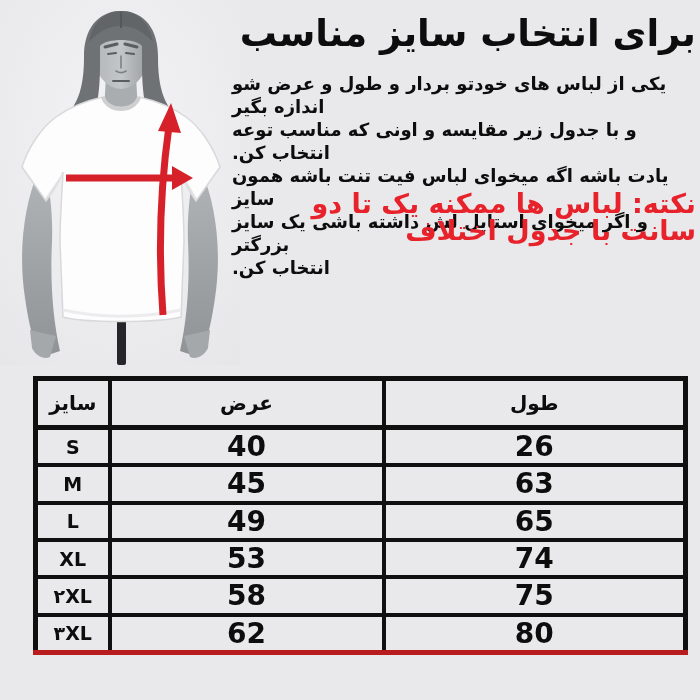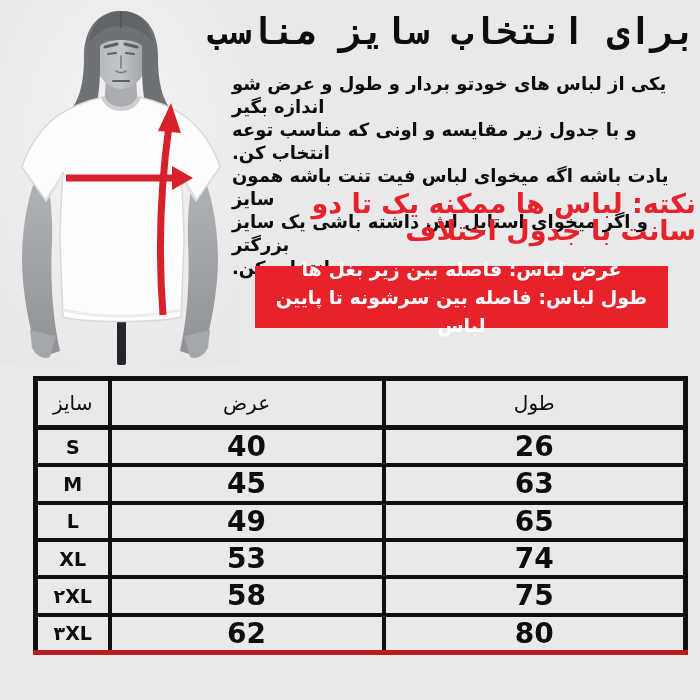--- a/index.html
+++ b/index.html
@@ -11,21 +11,21 @@
     font-family:"DejaVu Sans", sans-serif;
     color:#0d0d0d;
   }
   
   .figure-wrap{position:absolute;left:0;top:0;width:240px;height:365px;}
   
   .title{
     position:absolute;top:10px;right:4px;left:240px;
     direction:rtl;text-align:right;
     font-size:37px;font-weight:bold;line-height:48px;
-    letter-spacing:-1px;white-space:nowrap;font-family:Liberation Mono, monospace;
+    letter-spacing:-1px;white-space:nowrap;
   }
   .intro{
     position:absolute;top:72px;right:4px;left:232px;
     direction:rtl;text-align:left;
     font-size:18px;font-weight:bold;line-height:23px;
   }
   .note{
     position:absolute;top:190px;right:4px;left:232px;
     direction:rtl;
     font-size:27px;font-weight:bold;line-height:27px;
@@ -46,21 +46,21 @@
     border-collapse:collapse;table-layout:fixed;
     background:#e9e9eb;
   }
   .size-table th,.size-table td{
     border:4px solid #101010;
     text-align:center;vertical-align:middle;
     padding:0;
   }
   .size-table th{
     height:44px;border-bottom:5px solid #101010;border-top:5px solid #101010;
-    font-size:20px;font-weight:normal;direction:rtl;
+    font-size:20px;font-weight:bold;direction:rtl;
   }
   .size-table td{height:33px;}
   .size-table .col-size{width:74px;}
   .size-table .col-width{width:274px;}
   .size-table .col-length{width:302px;}
   td.cell-size{font-size:19px;font-weight:bold;direction:ltr;}
   td.cell-num{font-size:28px;font-weight:bold;letter-spacing:0;}
   .size-table tr:last-child td{border-bottom:5px solid #b91c1c;}
   .size-table td:first-child,.size-table th:first-child{border-left:5px solid #101010;}
   .size-table td:last-child,.size-table th:last-child{border-right:5px solid #101010;}
@@ -143,24 +143,20 @@
     <div>و با جدول زیر مقایسه و اونی که مناسب توعه انتخاب کن.</div>
     <div>یادت باشه اگه میخوای لباس فیت تنت باشه همون سایز</div>
     <div>و اگر میخوای استایل لش داشته باشی یک سایز بزرگتر</div>
     <div>انتخاب کن.</div>
   </div>
 
   <div class="note">
     <div>نکته: لباس ها ممکنه یک تا دو سانت با جدول اختلاف</div>
   </div>
 
-  <div class="banner">
-    <div>عرض لباس: فاصله بین زیر بغل ها</div>
-    <div>طول لباس: فاصله بین سرشونه تا پایین لباس</div>
-  </div>
 
   <table class="size-table">
     <colgroup>
       <col class="col-size">
         <col class="col-width">
         <col class="col-length">
     </colgroup>
     <thead>
       <tr>
         <th>سایز</th>

